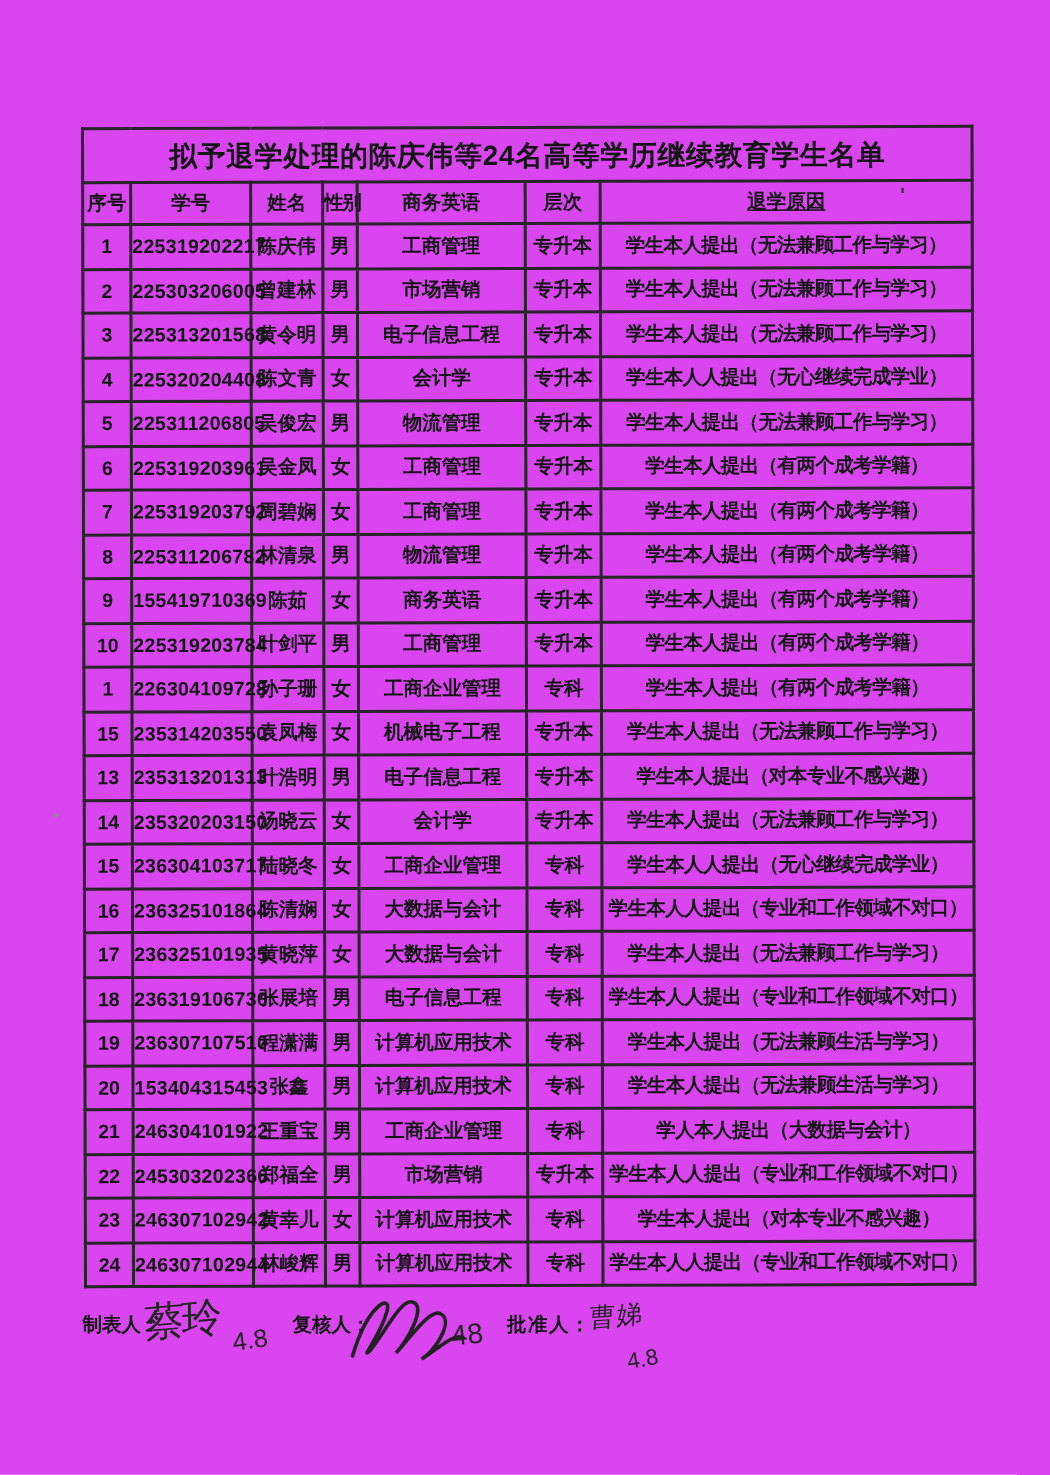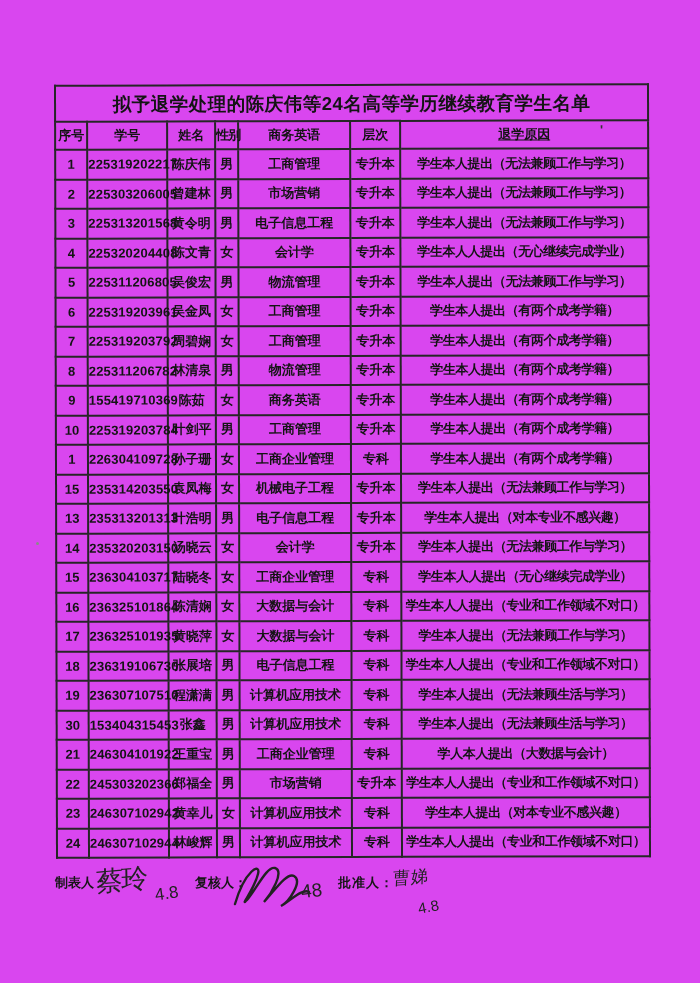--- a/index.html
+++ b/index.html
@@ -250,21 +250,21 @@
         <tr>
           <td class="c-no">19</td>
           <td class="c-id">236307107510</td>
           <td class="c-name">程潇满</td>
           <td class="c-gender">男</td>
           <td class="c-major">计算机应用技术</td>
           <td class="c-level">专科</td>
           <td class="c-reason">学生本人提出（无法兼顾生活与学习）</td>
         </tr>
         <tr>
-          <td class="c-no">30</td>
+          <td class="c-no">20</td>
           <td class="c-id">153404315453</td>
           <td class="c-name">张鑫</td>
           <td class="c-gender">男</td>
           <td class="c-major">计算机应用技术</td>
           <td class="c-level">专科</td>
           <td class="c-reason">学生本人提出（无法兼顾生活与学习）</td>
         </tr>
         <tr>
           <td class="c-no">21</td>
           <td class="c-id">246304101922</td>

